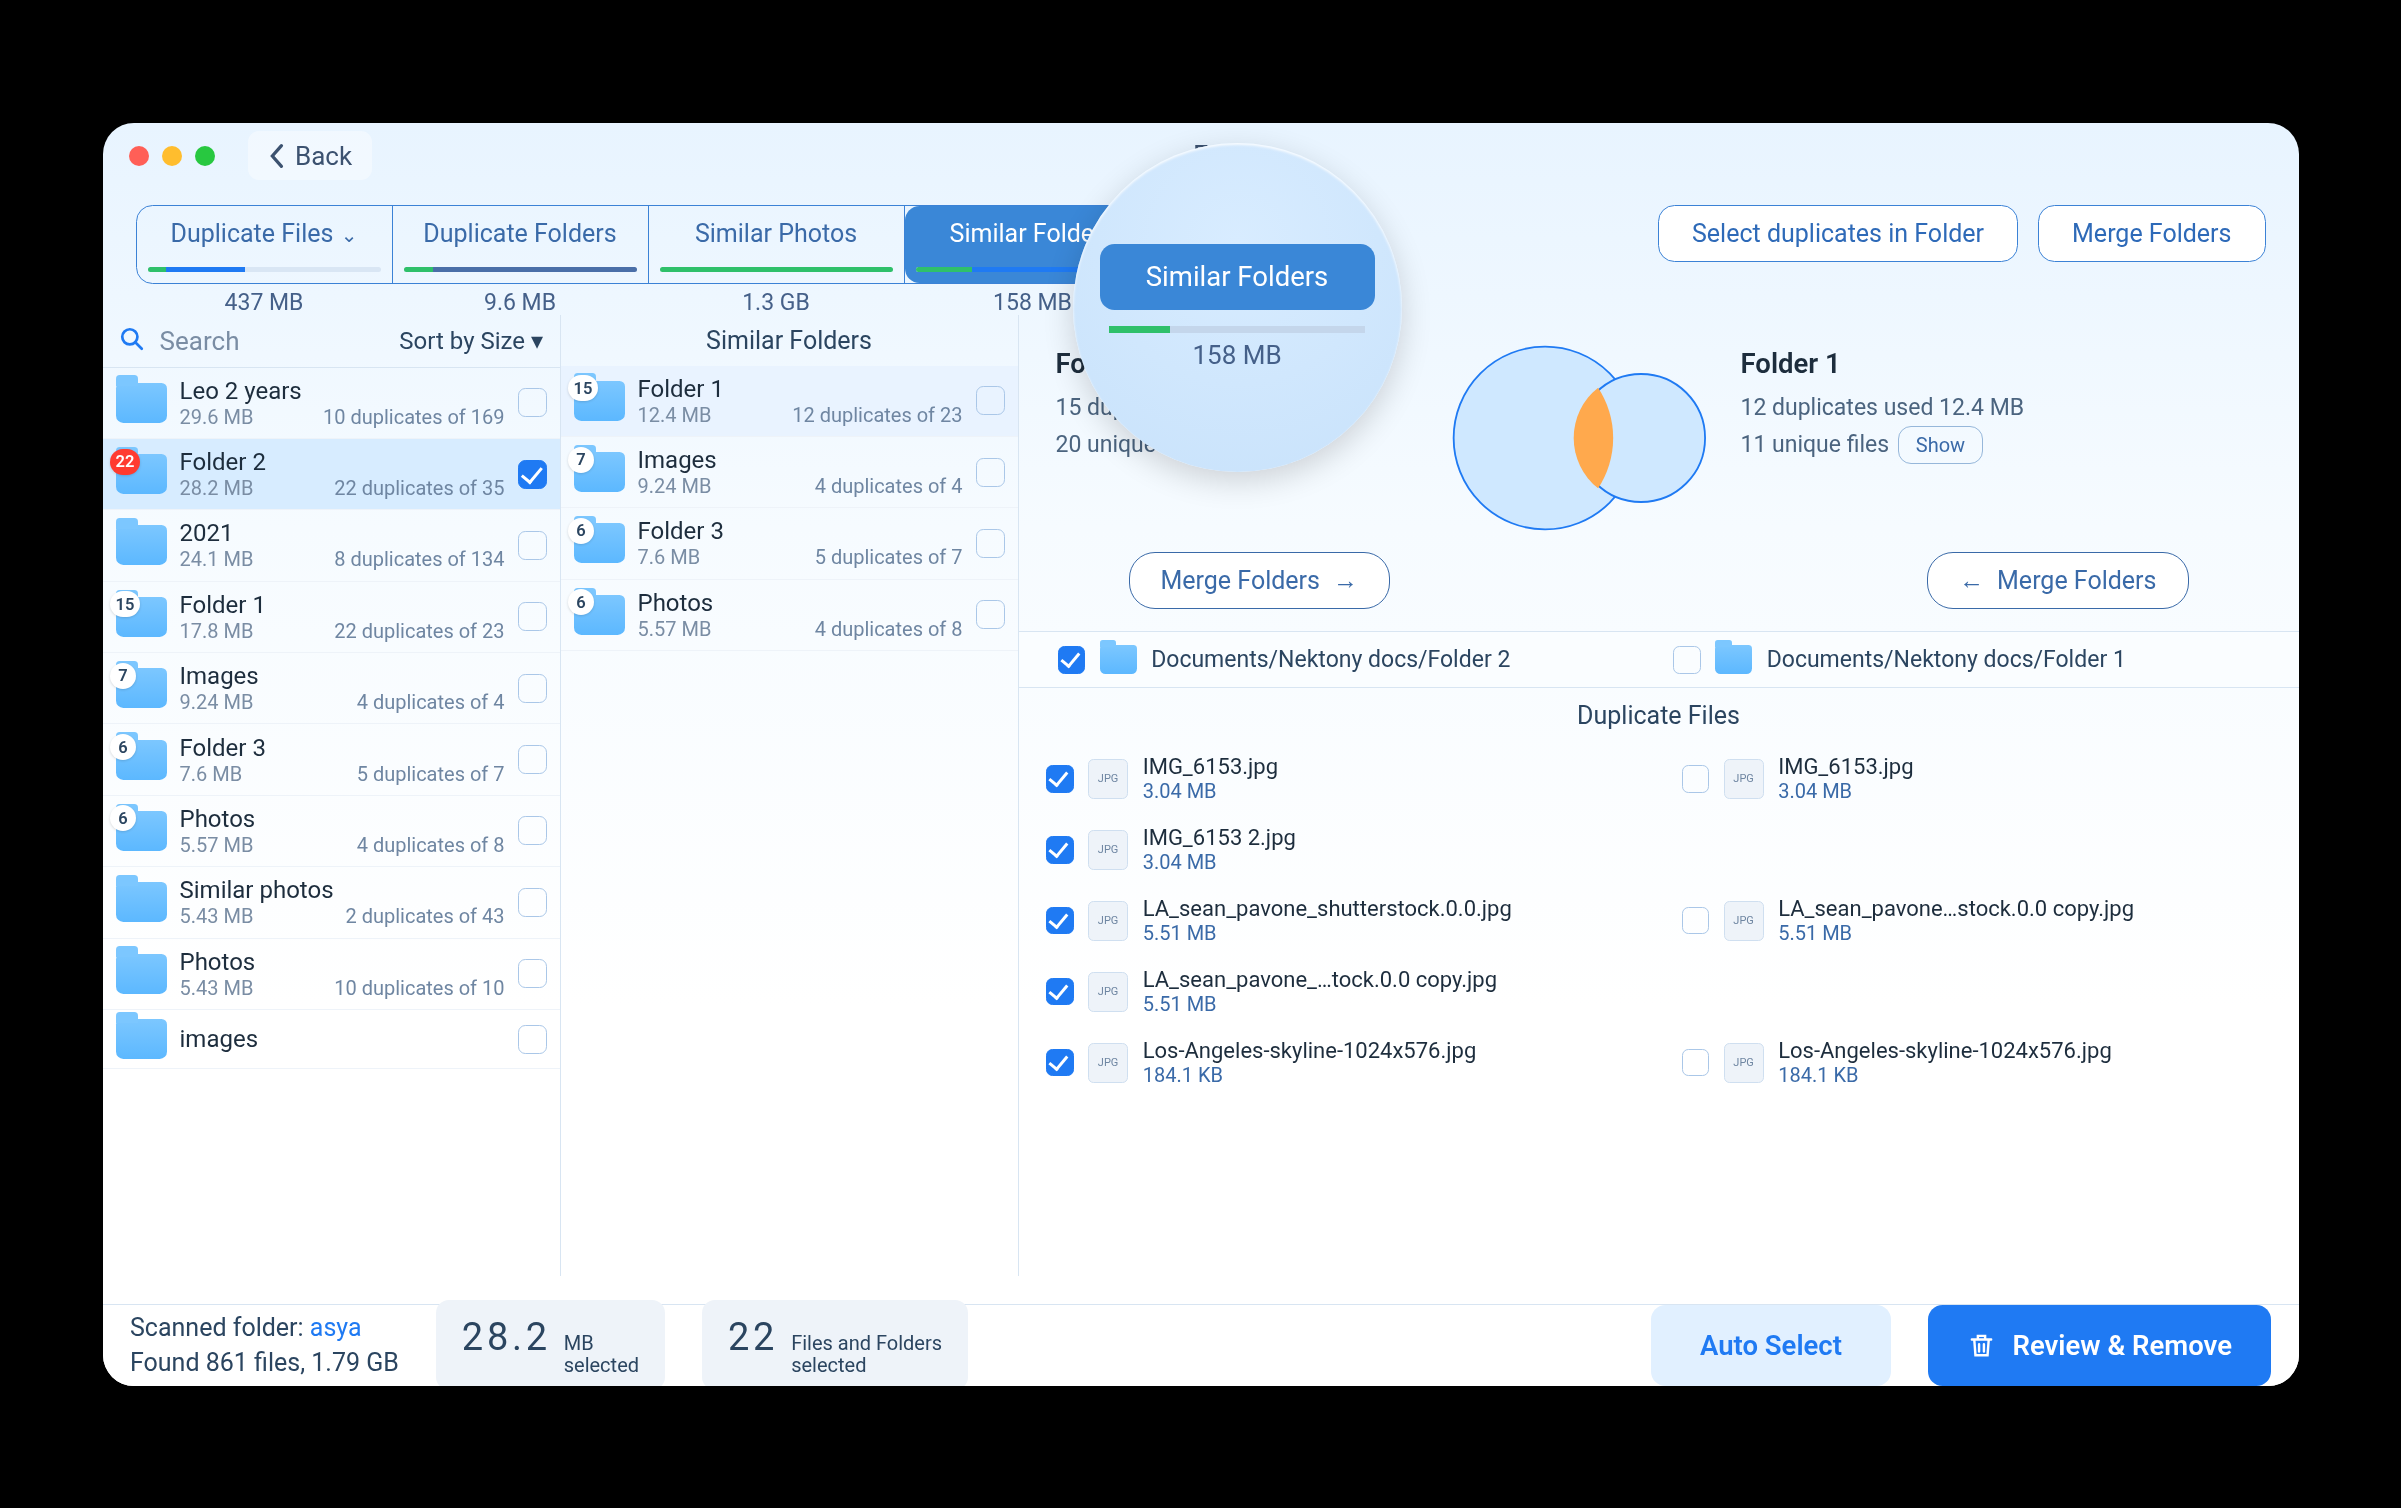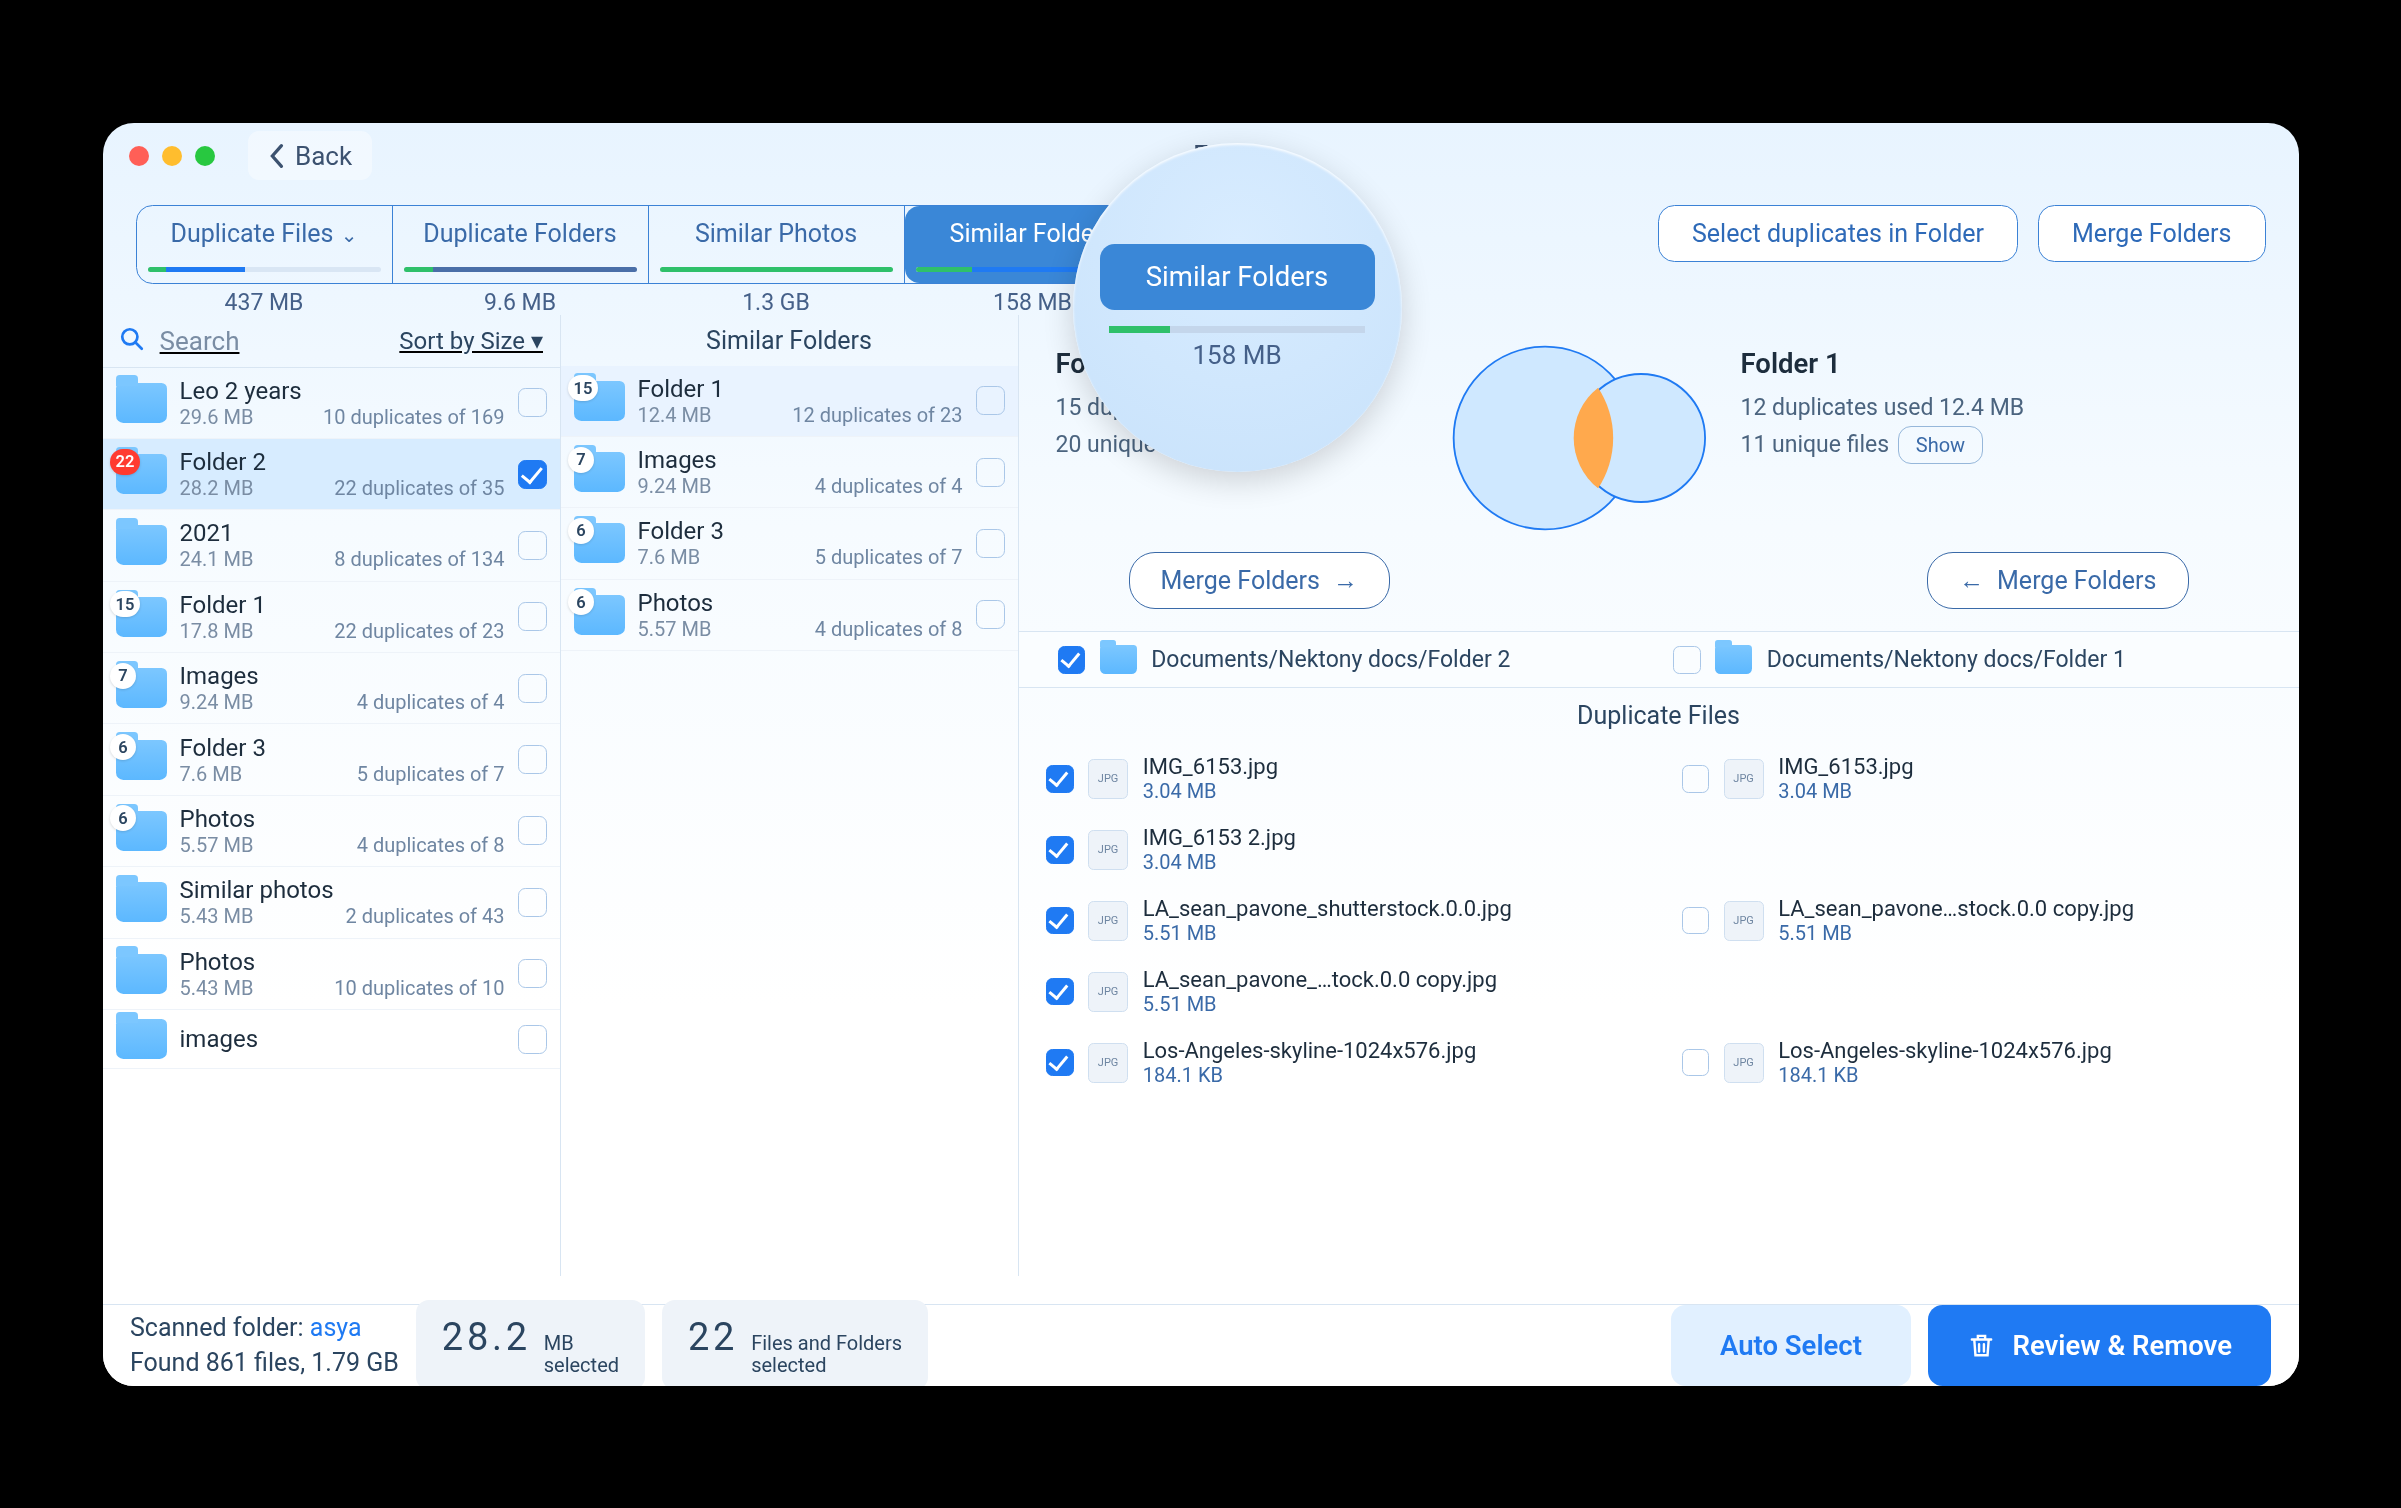--- a/index.html
+++ b/index.html
@@ -38,21 +38,21 @@
   .magnifier .mbar{ margin:16.5px auto 7.3px auto; height:6.4px; width:256px; background:#d9e6f4; border-radius:3.7px; display:flex;}
   .magnifier .mbar .seg{height:100%;}
   .magnifier .msub{ font-size:26px; color:#456089;}
 
   
   .body3 { position:absolute; top:192px; left:0; right:0; bottom:110px; display:flex;}
   .col1{ width:458px; border-right:1.4px solid #d8e5f2;}
   .col2{ width:458px; border-right:1.4px solid #d8e5f2;}
   .col3{ flex:1; display:flex; flex-direction:column;}
 
-  .searchrow{ display:flex; align-items:center; padding:11px 16.5px; border-bottom:1.4px solid #d8e5f2; gap:14.6px;text-decoration:underline;}
+  .searchrow{ display:flex; align-items:center; padding:11px 16.5px; border-bottom:1.4px solid #d8e5f2; gap:14.6px;}
   .searchrow .sicon svg{width:26px;height:26px}
   .searchrow .stext{font-size:26px; color:#7a8da4; flex:1;}
   .sortbtn{ font-size:24px; color:#2b4560; cursor:pointer;}
   .listhdr{ text-align:center; font-size:25px; color:#2b4560; padding:11px 0; }
 
   .flist{ overflow-y:auto; height:calc(100% - 59px);}
   .col2 .flist{ height:calc(100% - 51px);}
   .frow{ display:flex; align-items:center; padding:9.2px 13px; gap:13px; border-bottom:0.9px solid #eef3f9; position:relative;}
   .frow.sel{ background:#d7ecff;}
   .frow.sel2{ background:#e9f3ff;}
@@ -89,21 +89,21 @@
   .dgrid{ display:flex; gap:46px; padding:3.7px 27.5px;}
   .dcell{ flex:1; display:flex; align-items:center; gap:14.6px; padding:7.3px 0;}
   .thumb{ width:40px; height:40px; background:#eef3f9; border:1.4px solid #cfdff0; border-radius:5.5px; display:flex; align-items:center; justify-content:center; font-size:11px; color:#6f86a2;}
   .dmeta .dname{ font-size:22px; color:#1d2d3d;}
   .dmeta .dsize{ font-size:20px; color:#3a6aa8;}
   .chksm{ width:27.5px; height:27.5px; border:1.8px solid #aac7e8; border-radius:6.4px; cursor:pointer;}
   .chksm.on{background:#1f7af3; border-color:#1f7af3; position:relative;}
   .chksm.on::after{content:"";position:absolute;left:6.4px;top:1.8px;width:8.2px;height:14.6px;border:solid #fff;border-width:0 3.2px 3.2px 0;transform:rotate(40deg);}
 
   
-  .footer{ position:absolute; left:0; right:0; bottom:0; height:82px; background:#fff; border-top:1.4px solid #d8e5f2; display:flex; align-items:center; padding:0 27.5px; gap:17px;}
+  .footer{ position:absolute; left:0; right:0; bottom:0; height:82px; background:#fff; border-top:1.4px solid #d8e5f2; display:flex; align-items:center; padding:0 27.5px; gap:37px;}
   .scanned{ font-size:25px; color:#2b4560; line-height:1.4;}
   .scanned .link{ color:#1f7af3;}
   .metric{ background:#eef3f9; border-radius:13px; padding:14.6px 26px; display:flex; align-items:baseline; gap:13px;}
   .metric .big{ font-size:38px; color:#2b4560; letter-spacing:3.7px;}
   .metric .unit{ font-size:20px; color:#2b4560; line-height:1.1;}
   .auto{ margin-left:auto; background:#e1f0ff; color:#1f7af3; font-size:27.5px; font-weight:600; padding:24px 49px; border-radius:14.6px; cursor:pointer;}
   .review{ background:#1f7af3; color:#fff; font-size:27.5px; font-weight:600; padding:24px 39px; border-radius:14.6px; cursor:pointer; display:flex; align-items:center; gap:16.5px;}
   .review svg{width:29px;height:29px}
 </style>
 </head>

